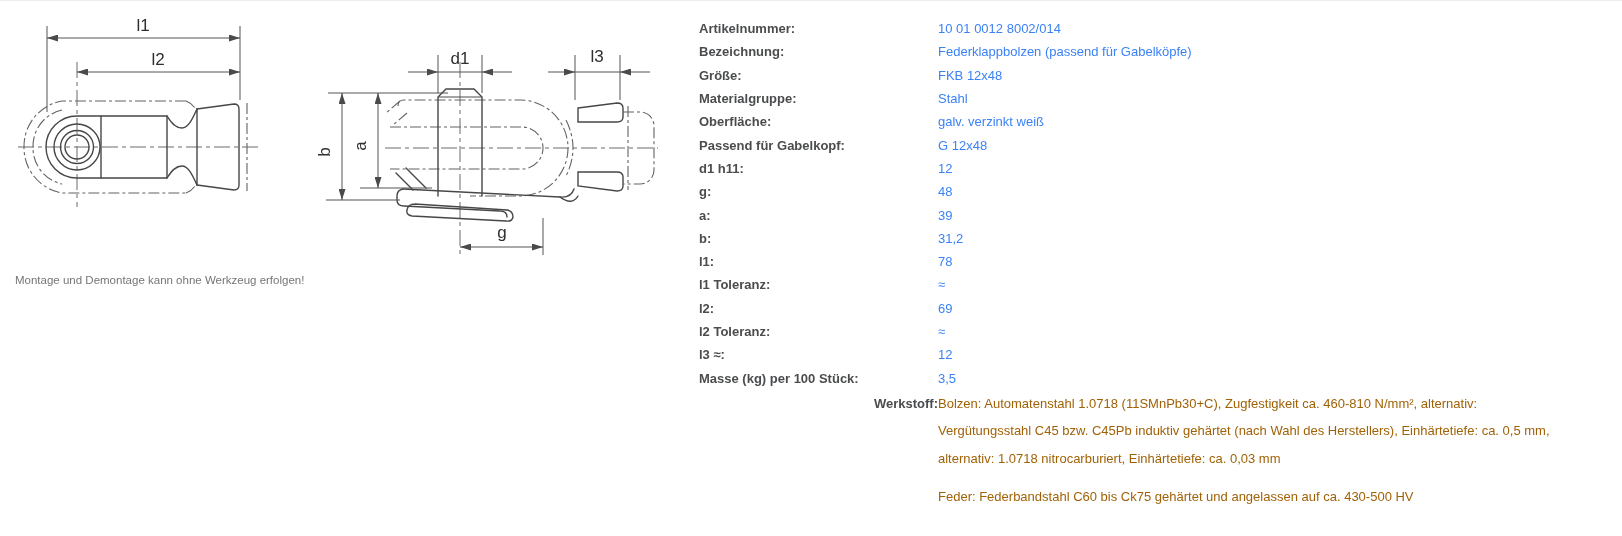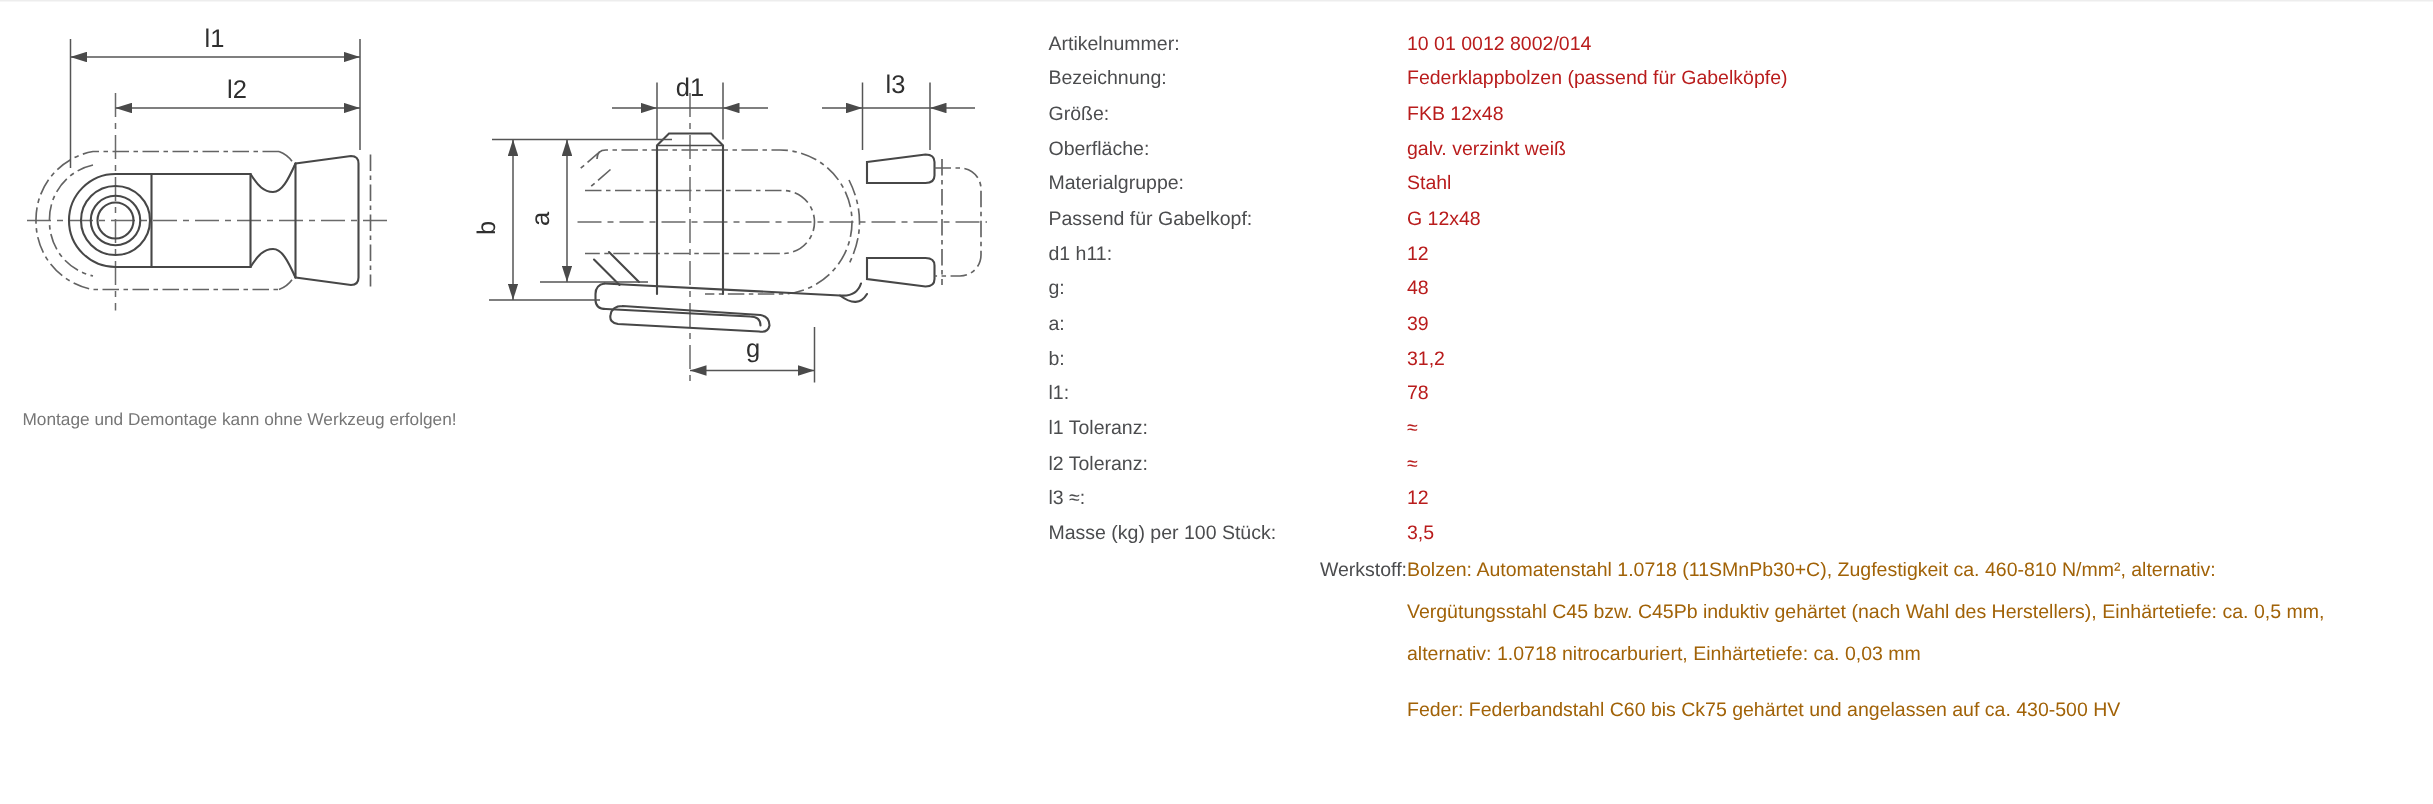--- a/index.html
+++ b/index.html
@@ -18,22 +18,22 @@
   .cl    { fill:none; stroke:#6a6a6a; stroke-width:1; stroke-dasharray:16 4 4 4; }
   .ph    { fill:none; stroke:#636363; stroke-width:1.1; stroke-dasharray:11 3 3 3; }
   .dimtext { font-family:"Liberation Sans", sans-serif; font-size:17px; fill:#2f2f2f; }
   .caption {
     position:absolute; left:15px; top:274px; font-size:11.5px; color:#767676;
   }
 
   
   .specs { position:absolute; left:699px; top:17px; width:900px; font-size:13px; }
   .row { display:flex; height:23.3px; align-items:center; }
-  .lbl { width:239px; flex:0 0 239px; font-weight:normal; color:#4b4c4e; white-space:nowrap; }
-  .val { color:#b91c1c; white-space:nowrap; }
+  .lbl { width:239px; flex:0 0 239px; font-weight:bold; color:#4b4c4e; white-space:nowrap; }
+  .val { color:#3b82f6; white-space:nowrap; }
   .row.werk { height:auto; align-items:flex-start; }
   .row.werk .lbl { line-height:27.6px;text-align:right; }
   .w-line { line-height:27.6px; min-height:27.6px; color:#a16207; white-space:nowrap; }
   .w-line:empty { min-height:10px; height:10px; }
 </style>
 </head>
 <body>
 
 <div class="page">
   <div class="topline"></div>
@@ -148,30 +148,30 @@
         <div class="lbl">Bezeichnung:</div>
         <div class="val">Federklappbolzen (passend für Gabelköpfe)</div>
       </div>
 
       <div class="row">
         <div class="lbl">Größe:</div>
         <div class="val">FKB 12x48</div>
       </div>
 
       <div class="row">
+        <div class="lbl">Materialgruppe:</div>
+        <div class="val">Stahl</div>
+      </div>
+
+      <div class="row">
         <div class="lbl">Oberfläche:</div>
         <div class="val">galv. verzinkt weiß</div>
       </div>
 
       <div class="row">
-        <div class="lbl">Materialgruppe:</div>
-        <div class="val">Stahl</div>
-      </div>
-
-      <div class="row">
         <div class="lbl">Passend für Gabelkopf:</div>
         <div class="val">G 12x48</div>
       </div>
 
       <div class="row">
         <div class="lbl">d1 h11:</div>
         <div class="val">12</div>
       </div>
 
       <div class="row">
@@ -192,20 +192,24 @@
       <div class="row">
         <div class="lbl">l1:</div>
         <div class="val">78</div>
       </div>
 
       <div class="row">
         <div class="lbl">l1 Toleranz:</div>
         <div class="val">≈</div>
       </div>
 
+      <div class="row">
+        <div class="lbl">l2:</div>
+        <div class="val">69</div>
+      </div>
 
       <div class="row">
         <div class="lbl">l2 Toleranz:</div>
         <div class="val">≈</div>
       </div>
 
       <div class="row">
         <div class="lbl">l3 ≈:</div>
         <div class="val">12</div>
       </div>

